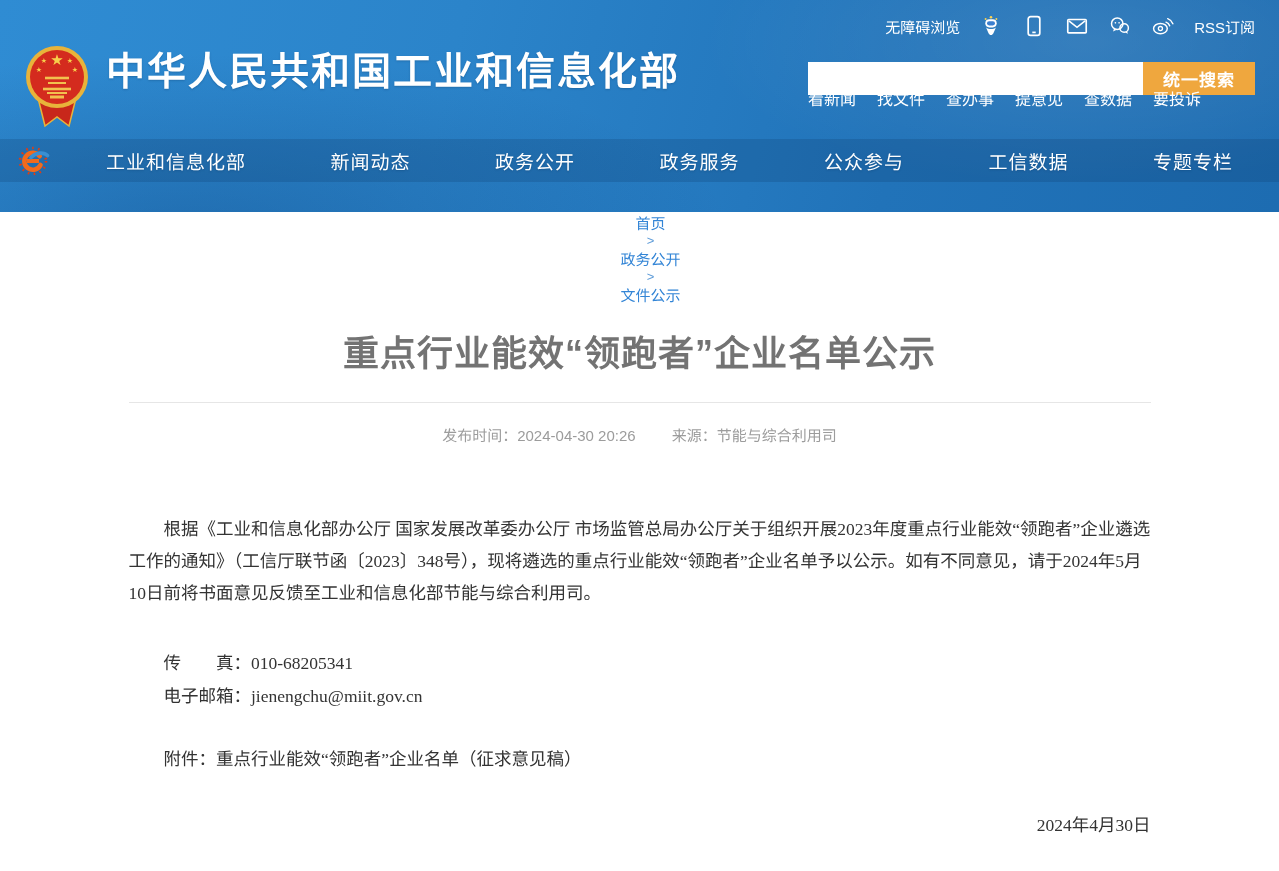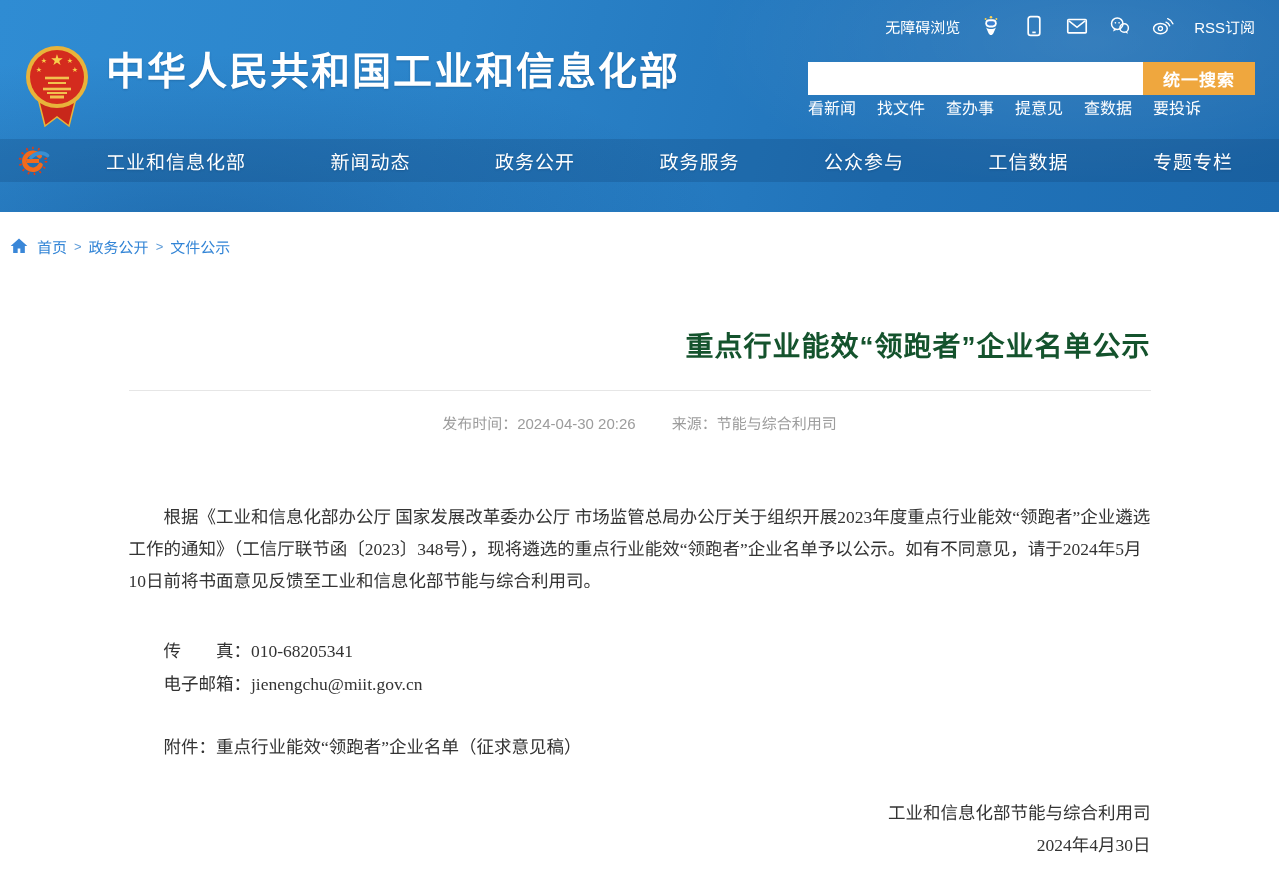--- a/index.html
+++ b/index.html
@@ -38,48 +38,48 @@
   .search-row { display:flex; height:22px; }
   .search-input {
     flex:1; height:33px; border:none; outline:none; background:#fff;
     padding:0 10px; font-size:15px; border-radius:0;
   }
   .search-btn {
     width:112px; height:33px; border:none; cursor:pointer;
     background:#efa73e; color:#fff; font-size:17px; font-weight:bold;
     letter-spacing:1px; font-family:inherit;
   }
-  .quick-links { display:flex; gap:21px; margin-top:11px;font-family:Liberation Mono, monospace; }
+  .quick-links { display:flex; gap:21px; margin-top:2px;font-family:Liberation Mono, monospace; }
   .quick-links a { color:#fff; font-size:16px; text-decoration:none; cursor:pointer; }
 
   .navband {
     position:absolute; left:0; right:0; top:139px; height:43px;
     background:rgba(8,48,96,.20);
     display:flex; align-items:center;
   }
   .e-logo { margin-left:18px; width:32px; height:32px; flex:0 0 auto; }
   .nav-items { flex:1; display:flex; justify-content:space-between; margin:0 46px 0 56px; }
   .nav-items a {
     color:#fff; font-size:19px; text-decoration:none; cursor:pointer;
     letter-spacing:1px; text-shadow:0 1px 2px rgba(0,40,80,.25);
   }
 
   
   .breadcrumb {
-    height:68px; display:flex; align-items:center; padding-left:9px;
-    background:#fff; font-size:15px; color:#3385d6;
+    height:68px; display:flex; align-items:center; padding-left:22px;
+    background:#fff; font-size:15px; color:#3385d6;flex-direction:column;
   }
   .breadcrumb .home-icon { width:20px; height:20px; margin-right:8px; }
   .breadcrumb a { color:#3385d6; text-decoration:none; cursor:pointer; }
   .breadcrumb .sep { margin:0 7px; color:#5d9bd8; font-size:13px; }
 
   
   .article { width:1022px; margin:0 auto; padding-top:44px; }
   .article-title {
-    text-align:right; font-size:28px; font-weight:bold; color:#14532d;
+    text-align:center; font-size:36px; font-weight:bold; color:#737373;
     letter-spacing:1px;
   }
   .title-divider { margin-top:26px; border-top:1px solid #e6e6e6; height:0; }
   .meta { text-align:center; color:#9c9c9c; font-size:15px; margin-top:21px; }
   .meta span + span { margin-left:32px; }
 
   .body {
     margin-top:68px;
     font-family:"Liberation Serif","DejaVu Serif",serif;
     font-size:17.5px; color:#333; line-height:32px;
@@ -221,19 +221,18 @@
       <p class="para">根据《工业和信息化部办公厅 国家发展改革委办公厅 市场监管总局办公厅关于组织开展2023年度重点行业能效“领跑者”企业遴选工作的通知》（工信厅联节函〔2023〕348号），现将遴选的重点行业能效“领跑者”企业名单予以公示。如有不同意见，请于2024年5月10日前将书面意见反馈至工业和信息化部节能与综合利用司。</p>
 
       <div class="contact-block">
         <div>传　　真：010-68205341</div>
         <div>电子邮箱：jienengchu@miit.gov.cn</div>
       </div>
 
       <a class="attachment">附件：重点行业能效“领跑者”企业名单（征求意见稿）</a>
 
       <div class="signoff">
-        <div>工业和信息化部节能与综合利用司</div>
         <div>2024年4月30日</div>
       </div>
     </div>
   </div>
 
 </div>
 
 </body></html>

